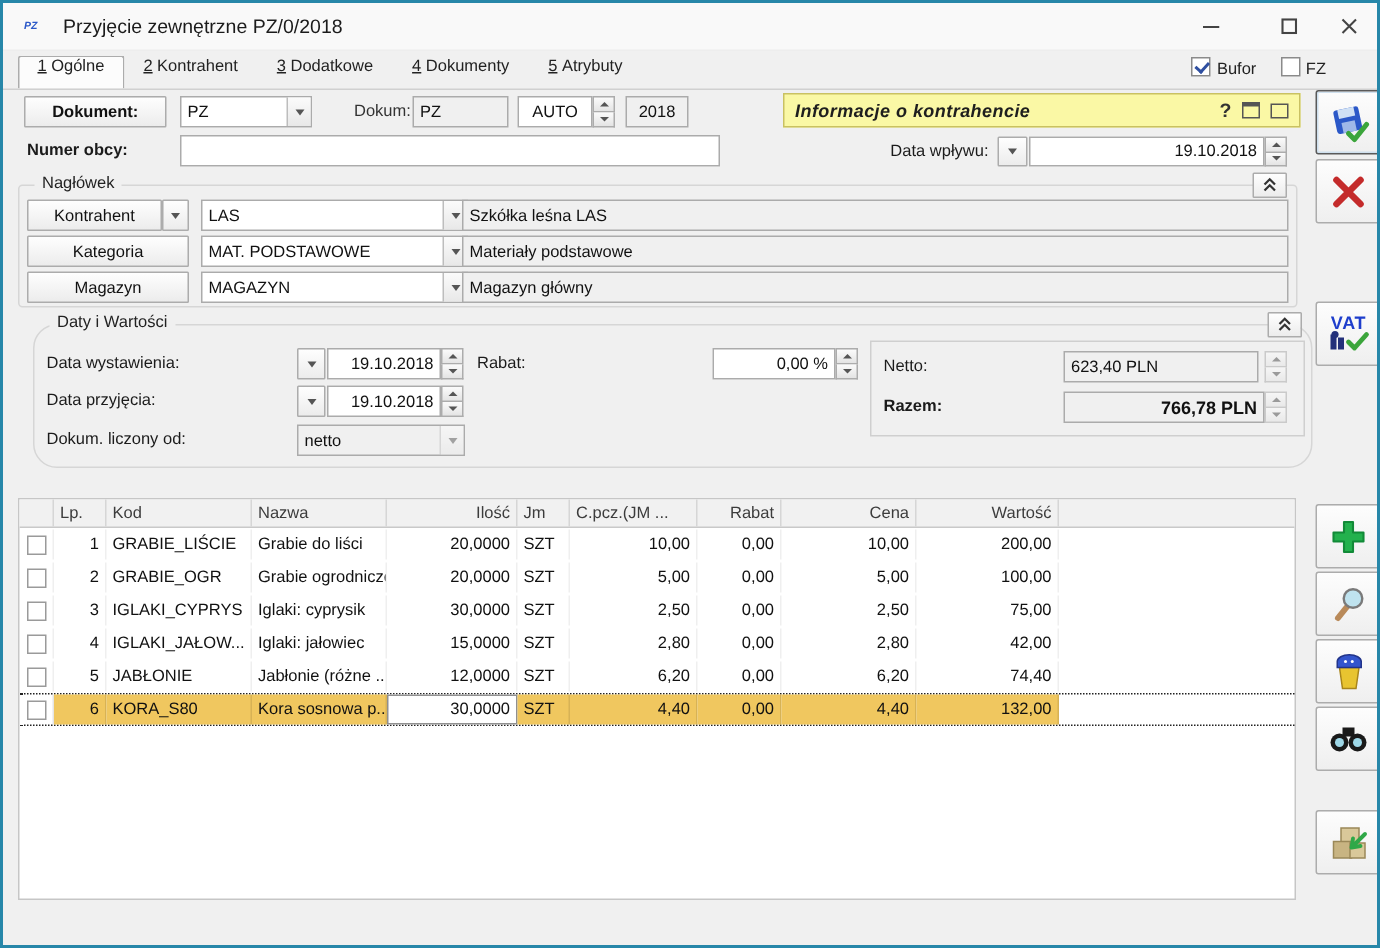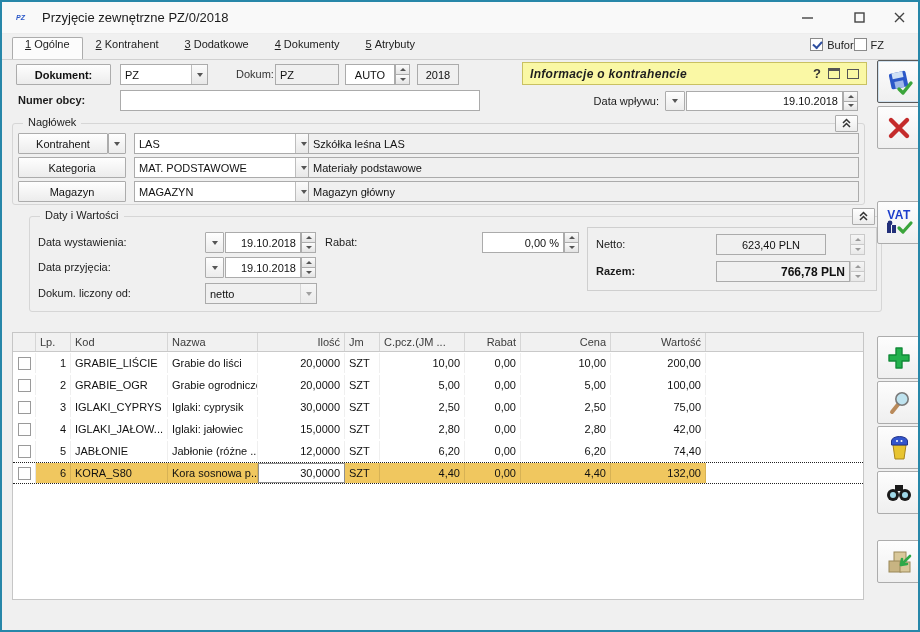--- a/index.html
+++ b/index.html
@@ -9,21 +9,21 @@
   .titlebar{position:absolute;left:0;top:0;right:0;height:32px;background:#F9F9F9;display:flex;align-items:center;border-bottom:1px solid #EDEDED;}
   .appicon{width:16px;height:16px;margin:0 10px 0 14px;color:#2B58C8;font-size:7px;font-weight:bold;font-style:italic;line-height:16px;}
   .title{font-size:13px;color:#1b1b1b;}
   .wctrl{position:absolute;top:0;height:30px;width:34px;display:flex;align-items:center;justify-content:center;color:#444;}
   
   .tabbar{position:absolute;left:0;top:32px;right:0;height:25px;display:flex;align-items:flex-end;padding-left:10px;}
   .tab{height:22px;padding:0 12px 0 12px;font-size:11px;color:#222;border:1px solid transparent;border-bottom:none;}
   .tab.active{background:#FCFCFC;border-color:#ACACAC;border-top-left-radius:2px;border-top-right-radius:2px;}
   .tab .u{text-decoration:underline;margin-right:3px;}
   .contentline{position:absolute;left:0;top:57px;right:0;border-top:1px solid #D0D0D0;}
-  .flags{position:absolute;top:36px;right:34px;display:flex;gap:0;align-items:center;font-size:11px;color:#222;}
+  .flags{position:absolute;top:36px;right:34px;display:flex;gap:16px;align-items:center;font-size:11px;color:#222;}
   .cbx{display:inline-block;width:13px;height:13px;border:1px solid #8A8A8A;background:#fff;position:relative;vertical-align:-2px;margin-right:4px;}
   .cbx.checked:after{content:"";position:absolute;left:2px;top:2px;width:7px;height:4px;border-left:2px solid #2F4FA0;border-bottom:2px solid #2F4FA0;transform:rotate(-48deg);}
   
   .fld{position:absolute;height:21px;border:1px solid #ABABAB;background:#fff;font-size:11px;color:#111;display:flex;align-items:center;padding:0 4px;}
   .ro{background:#F0F0F0;}
   .btn3d{position:absolute;height:21px;border:1px solid #ACACAC;background:linear-gradient(#FEFEFE,#ECECEC);font-size:11px;color:#111;display:flex;align-items:center;justify-content:center;border-radius:1px;}
   .lbl{position:absolute;font-size:11px;color:#1b1b1b;line-height:21px;white-space:nowrap;}
   .bold{font-weight:bold;}
   .dd{width:16px;height:100%;margin-left:auto;margin-right:-4px;border-left:1px solid #BDBDBD;background:linear-gradient(#FBFBFB,#E8E8E8);display:flex;align-items:center;justify-content:center;flex:none;}
   .arr-d{width:0;height:0;border-left:3px solid transparent;border-right:3px solid transparent;border-top:4px solid #555;}
@@ -199,21 +199,21 @@
         <span>MAGAZYN</span>
         <span class="dd">
           <span class="arr-d"></span>
         </span>
       </div>
     <div class="fld ro" style="left:295px;top:57px;width:551px;">
         <span>Magazyn główny</span>
       </div>
   </div>
 
-  <div class="grp" style="left:27px;top:214px;width:853px;height:96px;">
+  <div class="grp" style="left:20px;top:214px;width:853px;height:96px;border-radius:16px;">
     <span class="legend">Daty i Wartości</span>
     <div class="chev">
       <svg width="11" height="11" viewBox="0 0 11 11">
           <path d="M2 5 L5.5 1.5 L9 5 M2 9 L5.5 5.5 L9 9" fill="none" stroke="#333" stroke-width="1.5"></path>
         </svg>
     </div>
 
     <div class="lbl" style="left:8px;top:15px;">Data wystawienia:</div>
     <div class="btn3d" style="left:175px;top:15px;width:19px;">
         <span class="arr-d"></span>
@@ -262,21 +262,21 @@
         <div>
           <span class="arr-u"></span>
         </div>
         <div>
           <span class="arr-d"></span>
         </div>
       </div>
 
     <div style="position:absolute;left:557px;top:10px;width:290px;height:64px;border:1px solid #CFCFCF;">
       <div class="lbl" style="left:8px;top:6px;">Netto:</div>
-      <div class="fld ro" style="left:128px;top:6px;width:110px;justify-content:center;">
+      <div class="fld ro" style="left:128px;top:6px;width:130px;justify-content:flex-start;">
           <span>623,40 PLN</span>
         </div>
       <div class="spin" style="left:262px;top:6px;opacity:.55;">
           <div>
             <span class="arr-u"></span>
           </div>
           <div>
             <span class="arr-d"></span>
           </div>
         </div>

